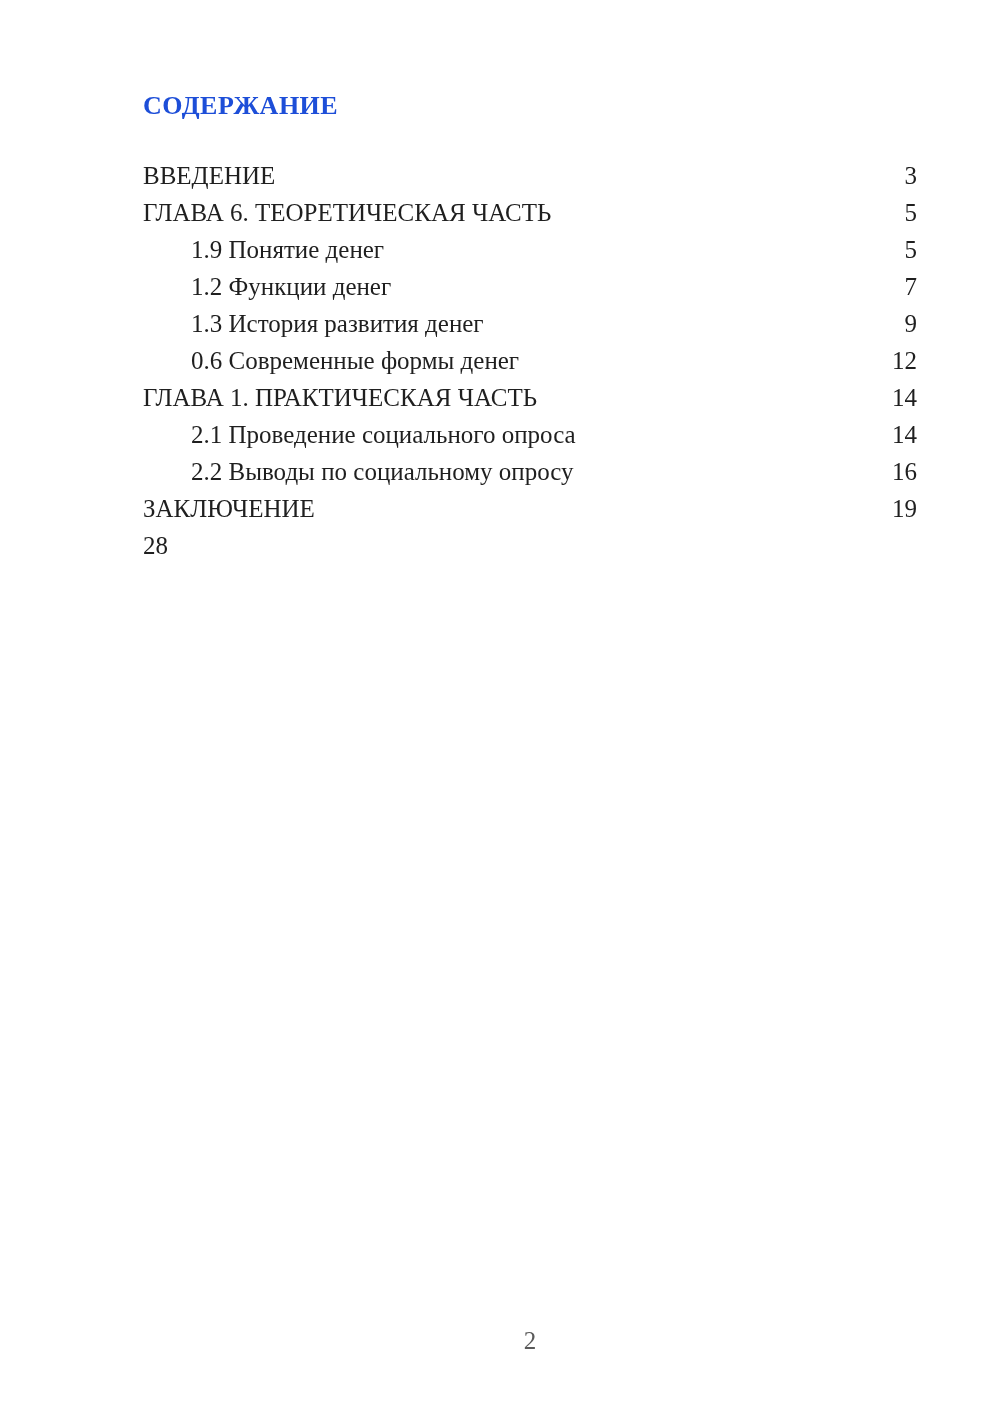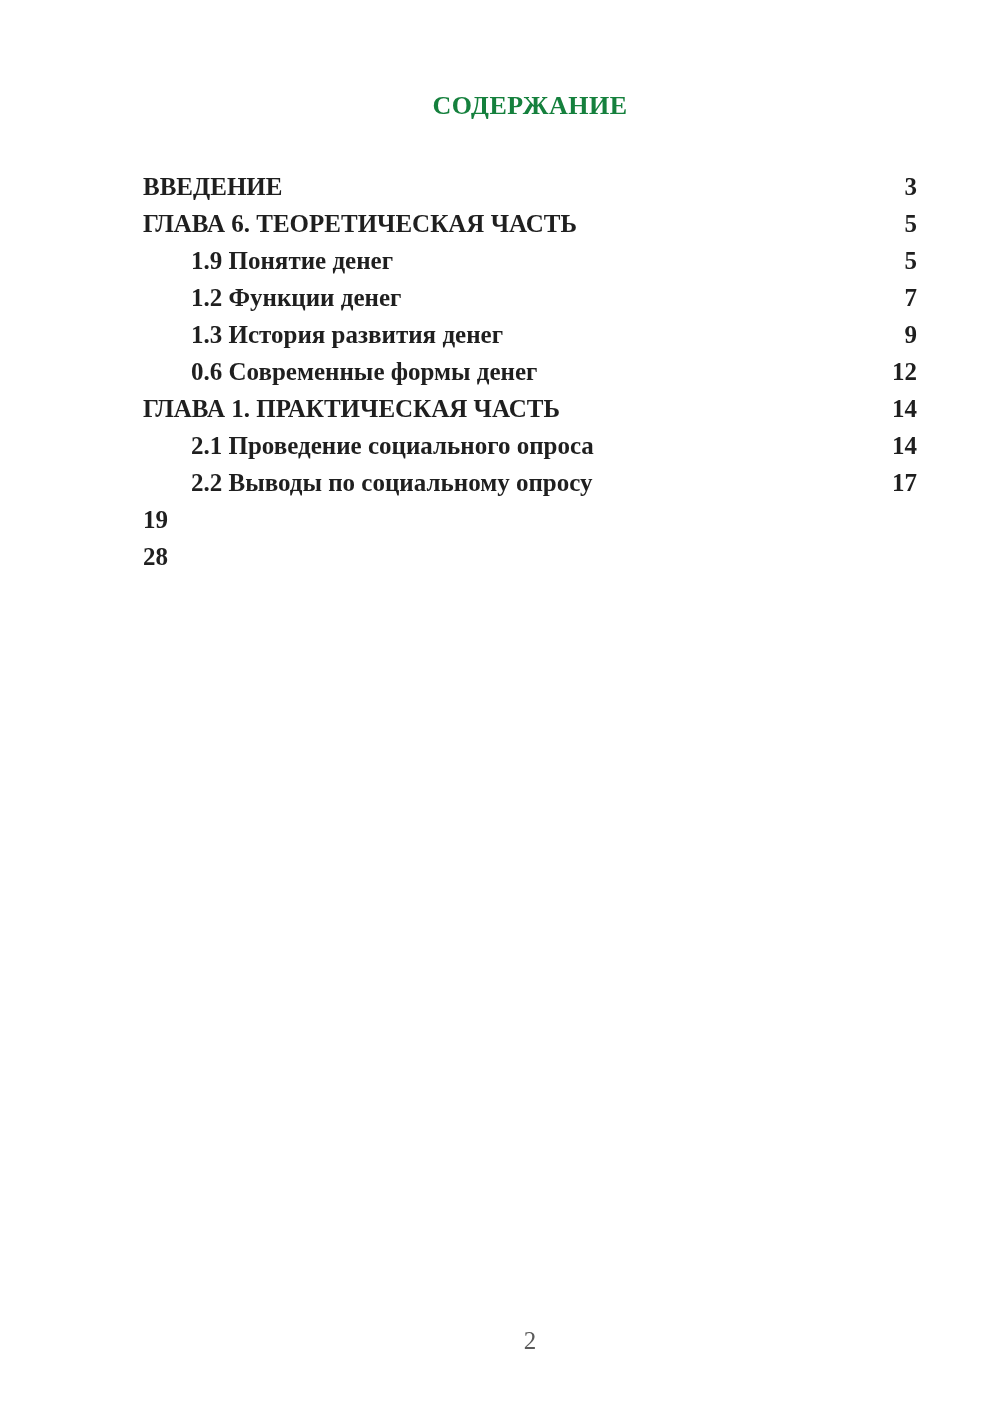--- a/index.html
+++ b/index.html
@@ -18,30 +18,29 @@
     box-sizing: border-box;
   }
   .content {
     position: absolute;
     left: 143px;
     right: 83px;
     top: 0;
   }
   .title {
     margin: 90px 0 0 0;
-    text-align: center;
+    text-align: left;
     font-size: 26px;
     line-height: 31px;
     font-weight: bold;
-    color: #15803d;
+    color: #1d4ed8;
     letter-spacing: 0.5px;
   }
   .toc {
-    margin-top: 47px;
-    font-weight: bold;
+    margin-top: 36px;
   }
   .toc-row {
     display: flex;
     justify-content: space-between;
     align-items: baseline;
     line-height: 37px;
     font-size: 25px;
   }
   .toc-row .label {
     white-space: nowrap;
@@ -98,23 +97,24 @@
         <div class="toc-row">
           <span class="label">ГЛАВА 1. ПРАКТИЧЕСКАЯ ЧАСТЬ</span>
           <span class="pagenum">14</span>
         </div>
         <div class="toc-row indent">
           <span class="label">2.1 Проведение социального опроса</span>
           <span class="pagenum">14</span>
         </div>
         <div class="toc-row indent">
           <span class="label">2.2 Выводы по социальному опросу</span>
-          <span class="pagenum">17</span>
+          <span class="pagenum">16</span>
         </div>
         <div class="toc-row">
+          <span class="label">ЗАКЛЮЧЕНИЕ</span>
           <span class="pagenum">19</span>
         </div>
         <div class="toc-row">
           <span class="pagenum">28</span>
         </div>
       </div>
   </div>
   <div class="footer">2</div>
 </div>
 

